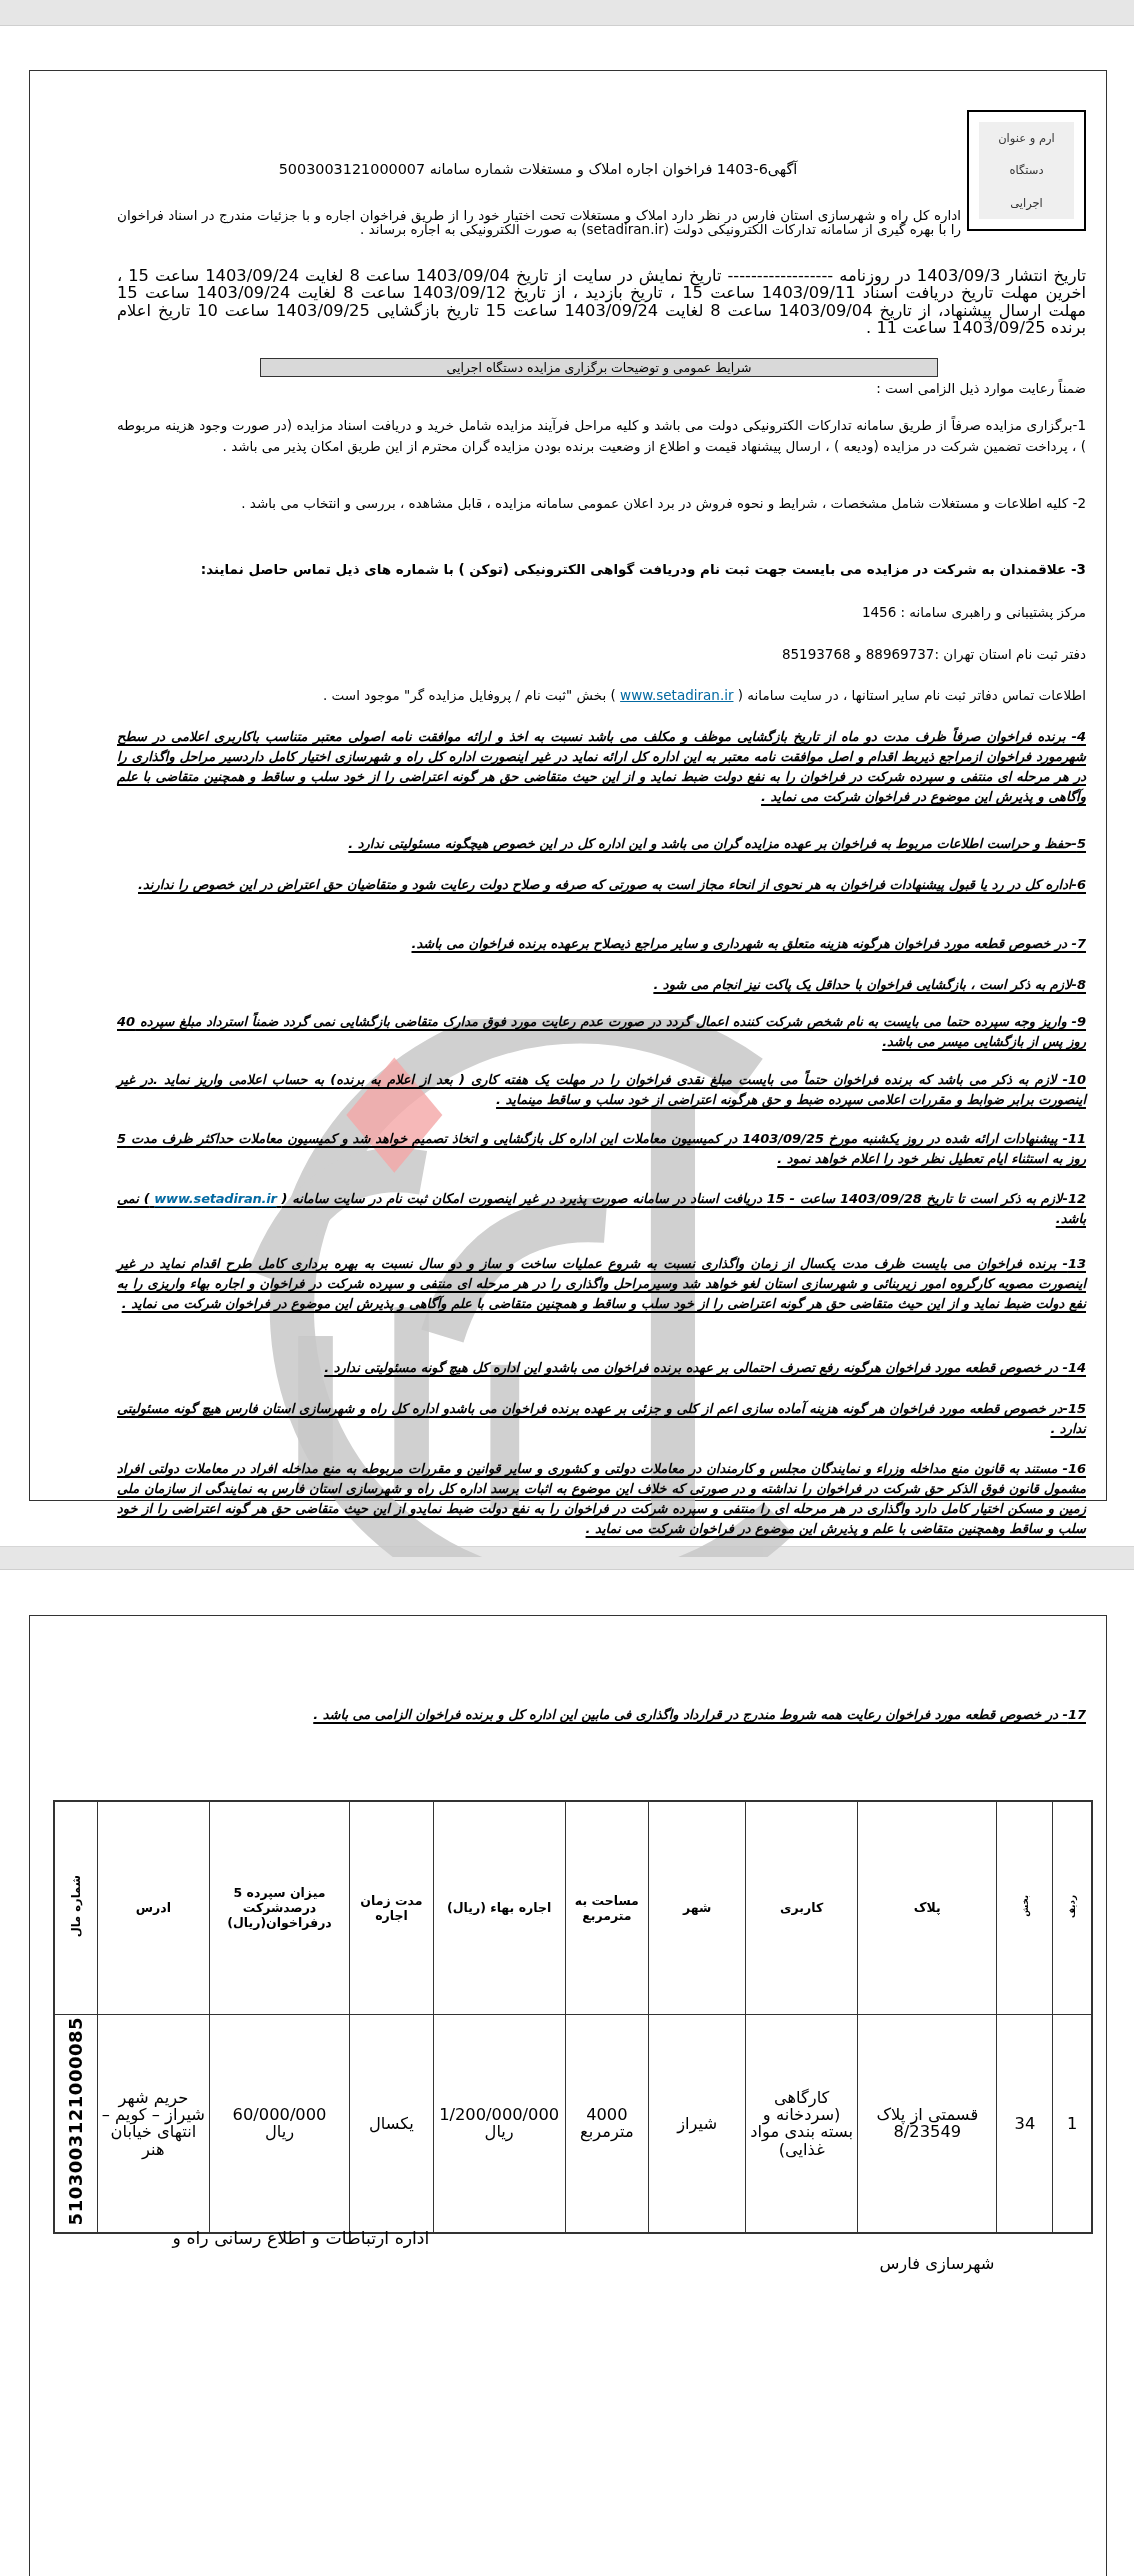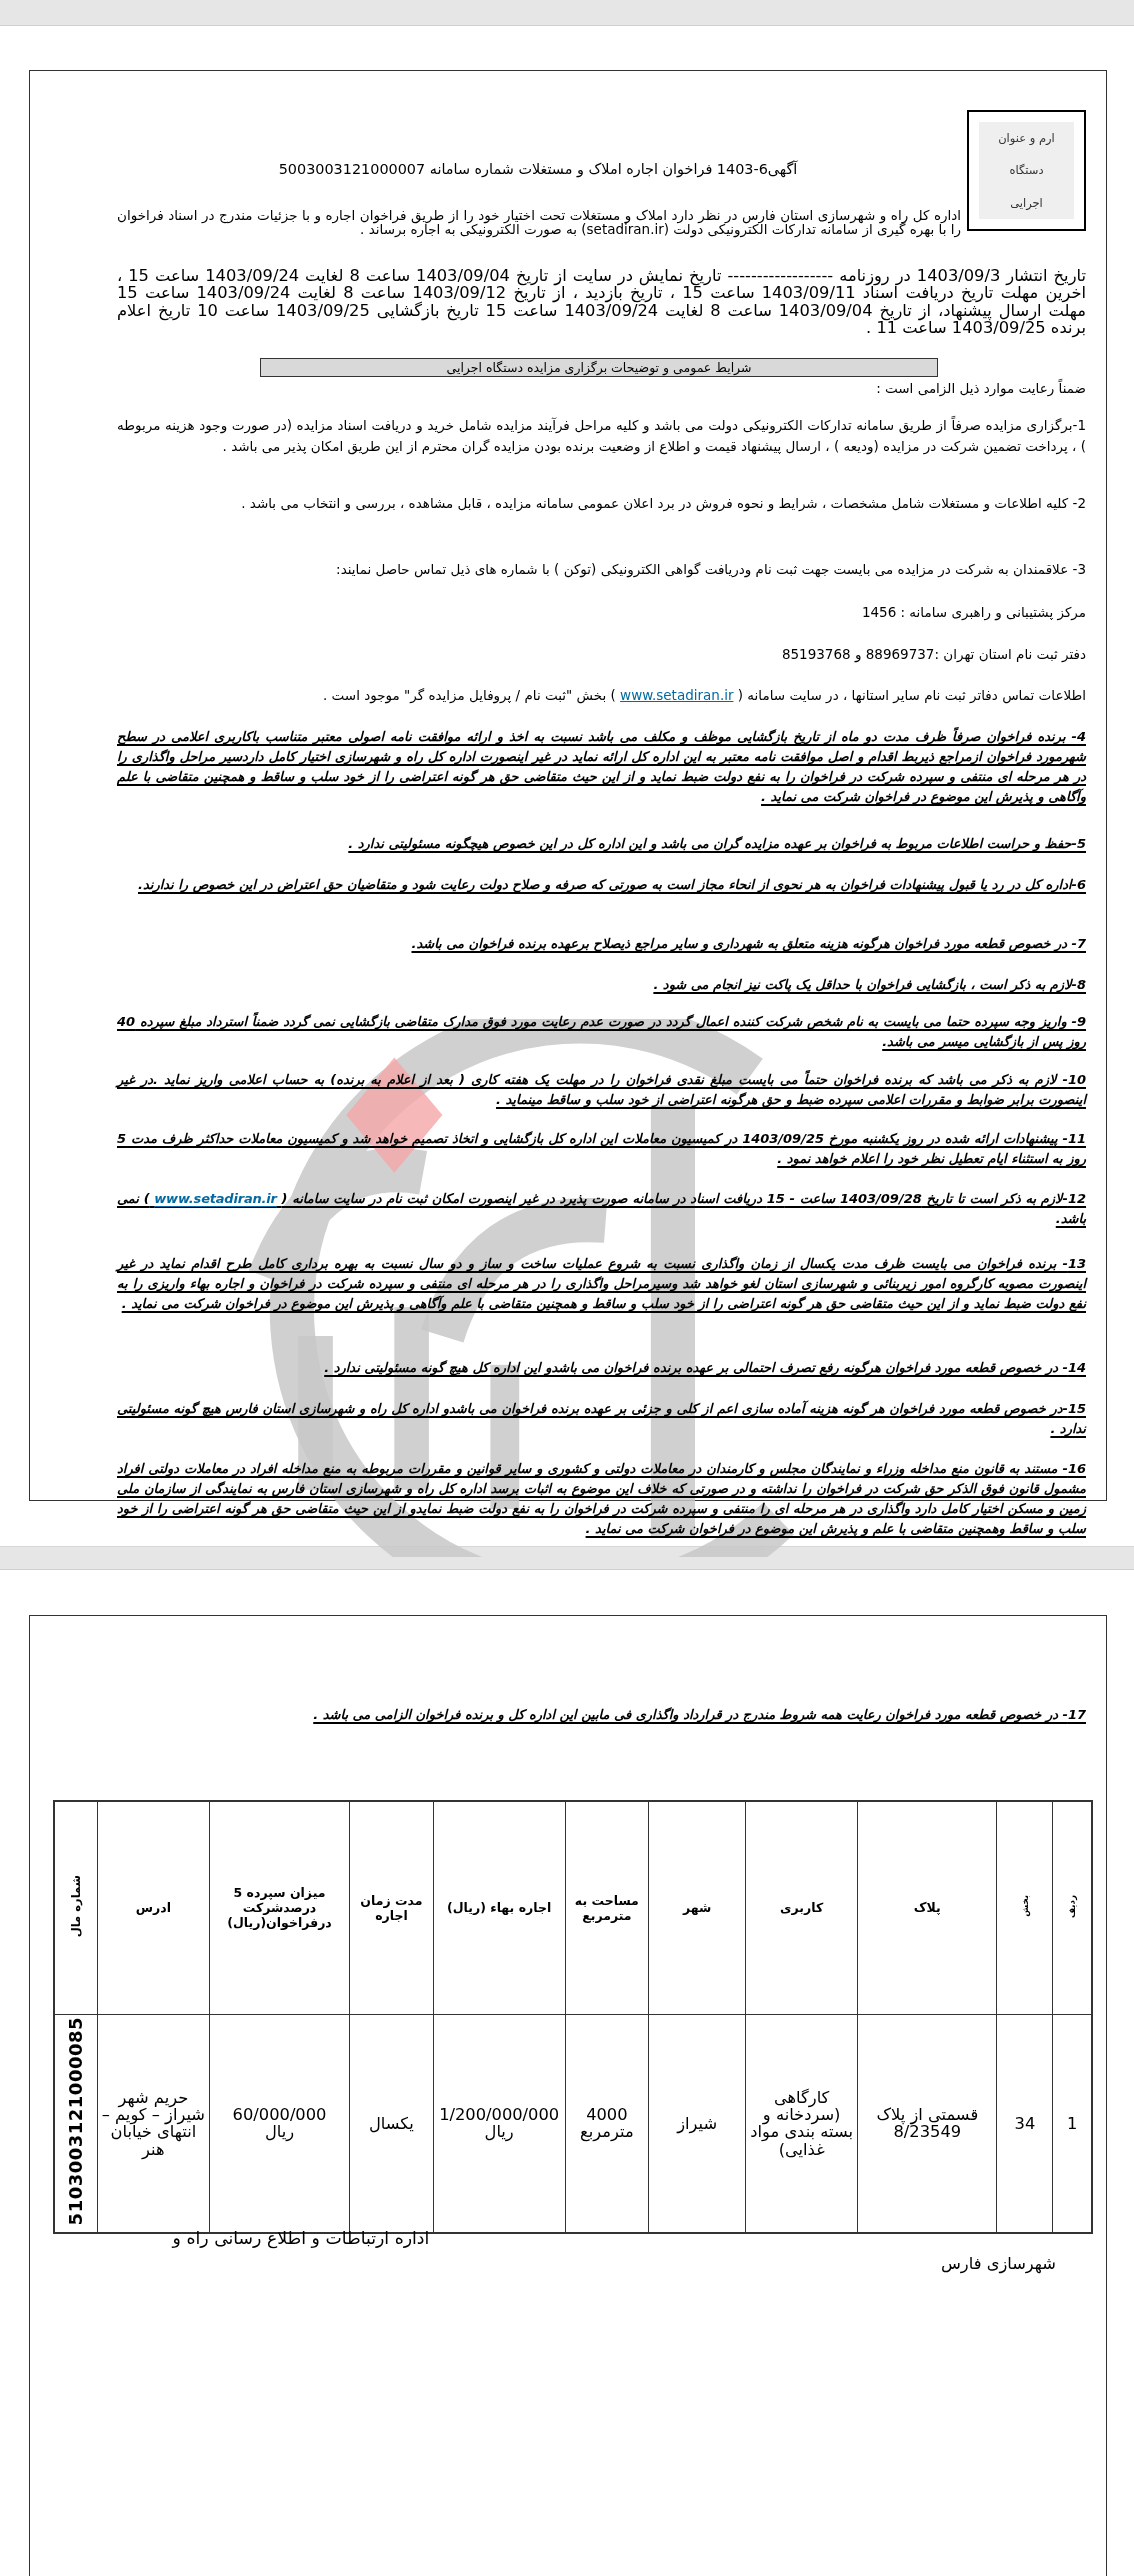--- a/index.html
+++ b/index.html
@@ -38,21 +38,21 @@
   
   .lease-table { position: absolute; left: 53px; top: 1800px; width: 1040px; height: 434px; border-collapse: collapse; border: 2.9px double #333; direction: rtl; }
   .lease-table th, .lease-table td { border: 1px solid #333; text-align: center; vertical-align: middle; }
   .lease-table th { height: 213px; font-size: 12.5px; font-weight: bold; }
   .lease-table td { height: 216px; font-size: 16.3px; line-height: 17.3px; font-family: "DejaVu Sans", sans-serif; }
   .vert { writing-mode: vertical-rl; transform: rotate(180deg); display: inline-block; }
   .vert-id { font-size: 18px; font-weight: bold; letter-spacing: 0.5px; }
   .vert-small { font-size: 8.7px; }
 
   .footer-1 { position: absolute; left: 128px; top: 2228px; width: 346px; font-size: 17.3px; direction: rtl; text-align: center; letter-spacing: 1.9px; }
-  .footer-2 { position: absolute; left: 902px; top: 2254px; width: 154px; font-size: 16.3px; direction: rtl; text-align: right; }
+  .footer-2 { position: absolute; left: 860px; top: 2254px; width: 154px; font-size: 16.3px; direction: rtl; text-align: center; }
 </style>
 </head>
 <body>
 
 <div class="gray-band band-top"></div>
 <div class="gray-band band-mid"></div>
 
 <div class="page-frame frame-1"></div>
 <div class="page-frame frame-2"></div>
 
@@ -86,21 +86,21 @@
 <div class="text-block dates">تاریخ انتشار 1403/09/3 در روزنامه ------------------ تاریخ نمایش در سایت از تاریخ 1403/09/04 ساعت 8 لغایت 1403/09/24 ساعت 15 ، اخرین مهلت تاریخ دریافت اسناد 1403/09/11 ساعت 15 ، تاریخ بازدید ، از تاریخ 1403/09/12 ساعت 8 لغایت 1403/09/24 ساعت 15 مهلت ارسال پیشنهاد، از تاریخ 1403/09/04 ساعت 8 لغایت 1403/09/24 ساعت 15 تاریخ بازگشایی 1403/09/25 ساعت 10 تاریخ اعلام برنده 1403/09/25 ساعت 11 .</div>
 
 <div class="section-bar">شرایط عمومی و توضیحات برگزاری مزایده دستگاه اجرایی</div>
 
 <div class="para" style="top:378px;">ضمناً رعایت موارد ذیل الزامی است :</div>
 
 <div class="para" style="top:415px;">1-برگزاری مزایده صرفاً از طریق سامانه تدارکات الکترونیکی دولت می باشد و کلیه مراحل فرآیند مزایده شامل خرید و دریافت اسناد مزایده (در صورت وجود هزینه مربوطه ) ، پرداخت تضمین شرکت در مزایده (ودیعه ) ، ارسال پیشنهاد قیمت و اطلاع از وضعیت برنده بودن مزایده گران محترم از این طریق امکان پذیر می باشد .</div>
 
 <div class="para" style="top:493px;">2- کلیه اطلاعات و مستغلات شامل مشخصات ، شرایط و نحوه فروش در برد اعلان عمومی سامانه مزایده ، قابل مشاهده ، بررسی و انتخاب می باشد .</div>
 
-<div class="para" style="top:559px;">3- علاقمندان به شرکت در مزایده می بایست جهت ثبت نام ودریافت گواهی الکترونیکی (توکن ) با شماره های ذیل تماس حاصل نمایند:</div>
+<div class="para" style="top:559px;font-weight:bold;">3- علاقمندان به شرکت در مزایده می بایست جهت ثبت نام ودریافت گواهی الکترونیکی (توکن ) با شماره های ذیل تماس حاصل نمایند:</div>
 
 <div class="para" style="top:602px;">مرکز پشتیبانی و راهبری سامانه : 1456</div>
 
 <div class="para" style="top:644px;">دفتر ثبت نام استان تهران :88969737 و 85193768</div>
 
 <div class="para" style="top:685px;">
   <span>اطلاعات تماس دفاتر ثبت نام سایر استانها ، در سایت سامانه (</span>
   <span class="link">www.setadiran.ir</span>
   <span>) بخش "ثبت نام / پروفایل مزایده گر" موجود است .</span>
 </div>

